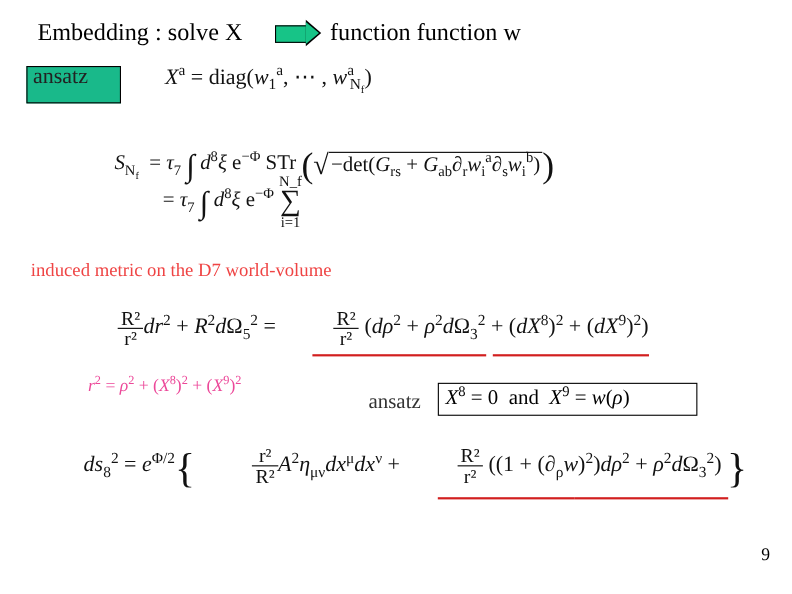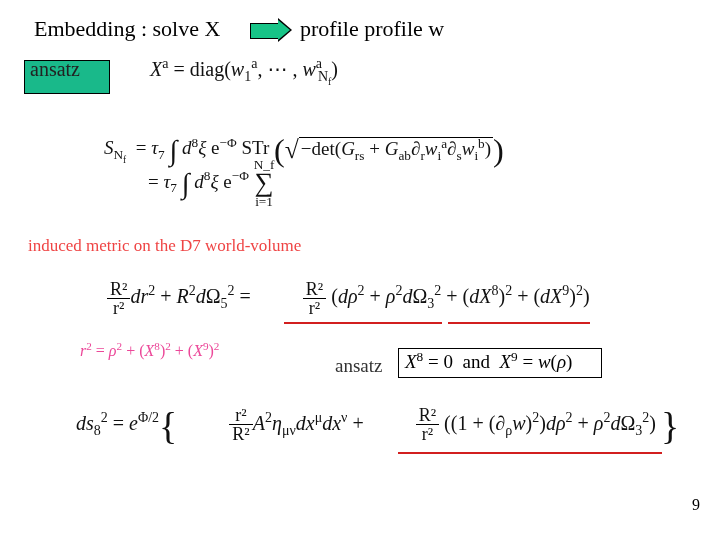--- a/index.html
+++ b/index.html
@@ -55,21 +55,21 @@
   .eq-s1 { position: absolute; top: 100px; left: 104px; font-size: 19px; color: #111; margin-top: 32px; }
   .eq-s2 { position: absolute; top: 158px; left: 148px; font-size: 19px; color: #111; }
   .ind { position: absolute; top: 236px; left: 28px; font-size: 17px; color: #ef4444; }
   .eq-m1 { position: absolute; top: 280px; left: 60px; font-size: 20px; color: #111; }
   .eq-m2 { position: absolute; top: 342px; left: 80px; font-size: 16px; color: #ec4899; }
   .ansatz2 { position: absolute; top: 355px; left: 335px; font-size: 19px; color: #333; }
   .boxed {
     position: absolute;
     top: 348px;
     left: 398px;
-    width: 204px;
+    width: 236px;
     height: 30px;
     border: 1.2px solid #000;
     font-size: 19px;
     padding: 2px 6px;
     box-sizing: border-box;
   }
   .eq-ds { position: absolute; top: 404px; left: 76px; font-size: 20px; color: #111; }
   .pagenum { position: absolute; bottom: 26px; right: 20px; font-size: 16px; color: #000; }
 
   
@@ -98,21 +98,21 @@
   .u3 { top: 452px; left: 398px; width: 124px; }
   .u4 { top: 452px; left: 522px; width: 140px; }
 </style>
 </head>
 <body>
 
 <div class="hdr">Embedding :  solve X</div>
 <div class="arrow-body"></div>
 <div class="arrow-head"></div>
 <div class="arrow-head-inner"></div>
-<div class="hdr2">profile profile w</div>
+<div class="hdr2">function function w</div>
 
 <div class="greenbox"></div>
 <div class="ansatz1">ansatz</div>
 
 <div class="eq-x">
   <i>X</i><sup>a</sup> = diag(<i>w</i><sub>1</sub><sup>a</sup>, ⋯ , <i>w</i><sup>a</sup><sub style="margin-left:-4px">N<sub>f</sub></sub>)
 </div>
 
 <div class="eq-s1">
   <i>S</i><sub>N<sub>f</sub></sub>&nbsp; = <i>τ</i><sub>7</sub>

